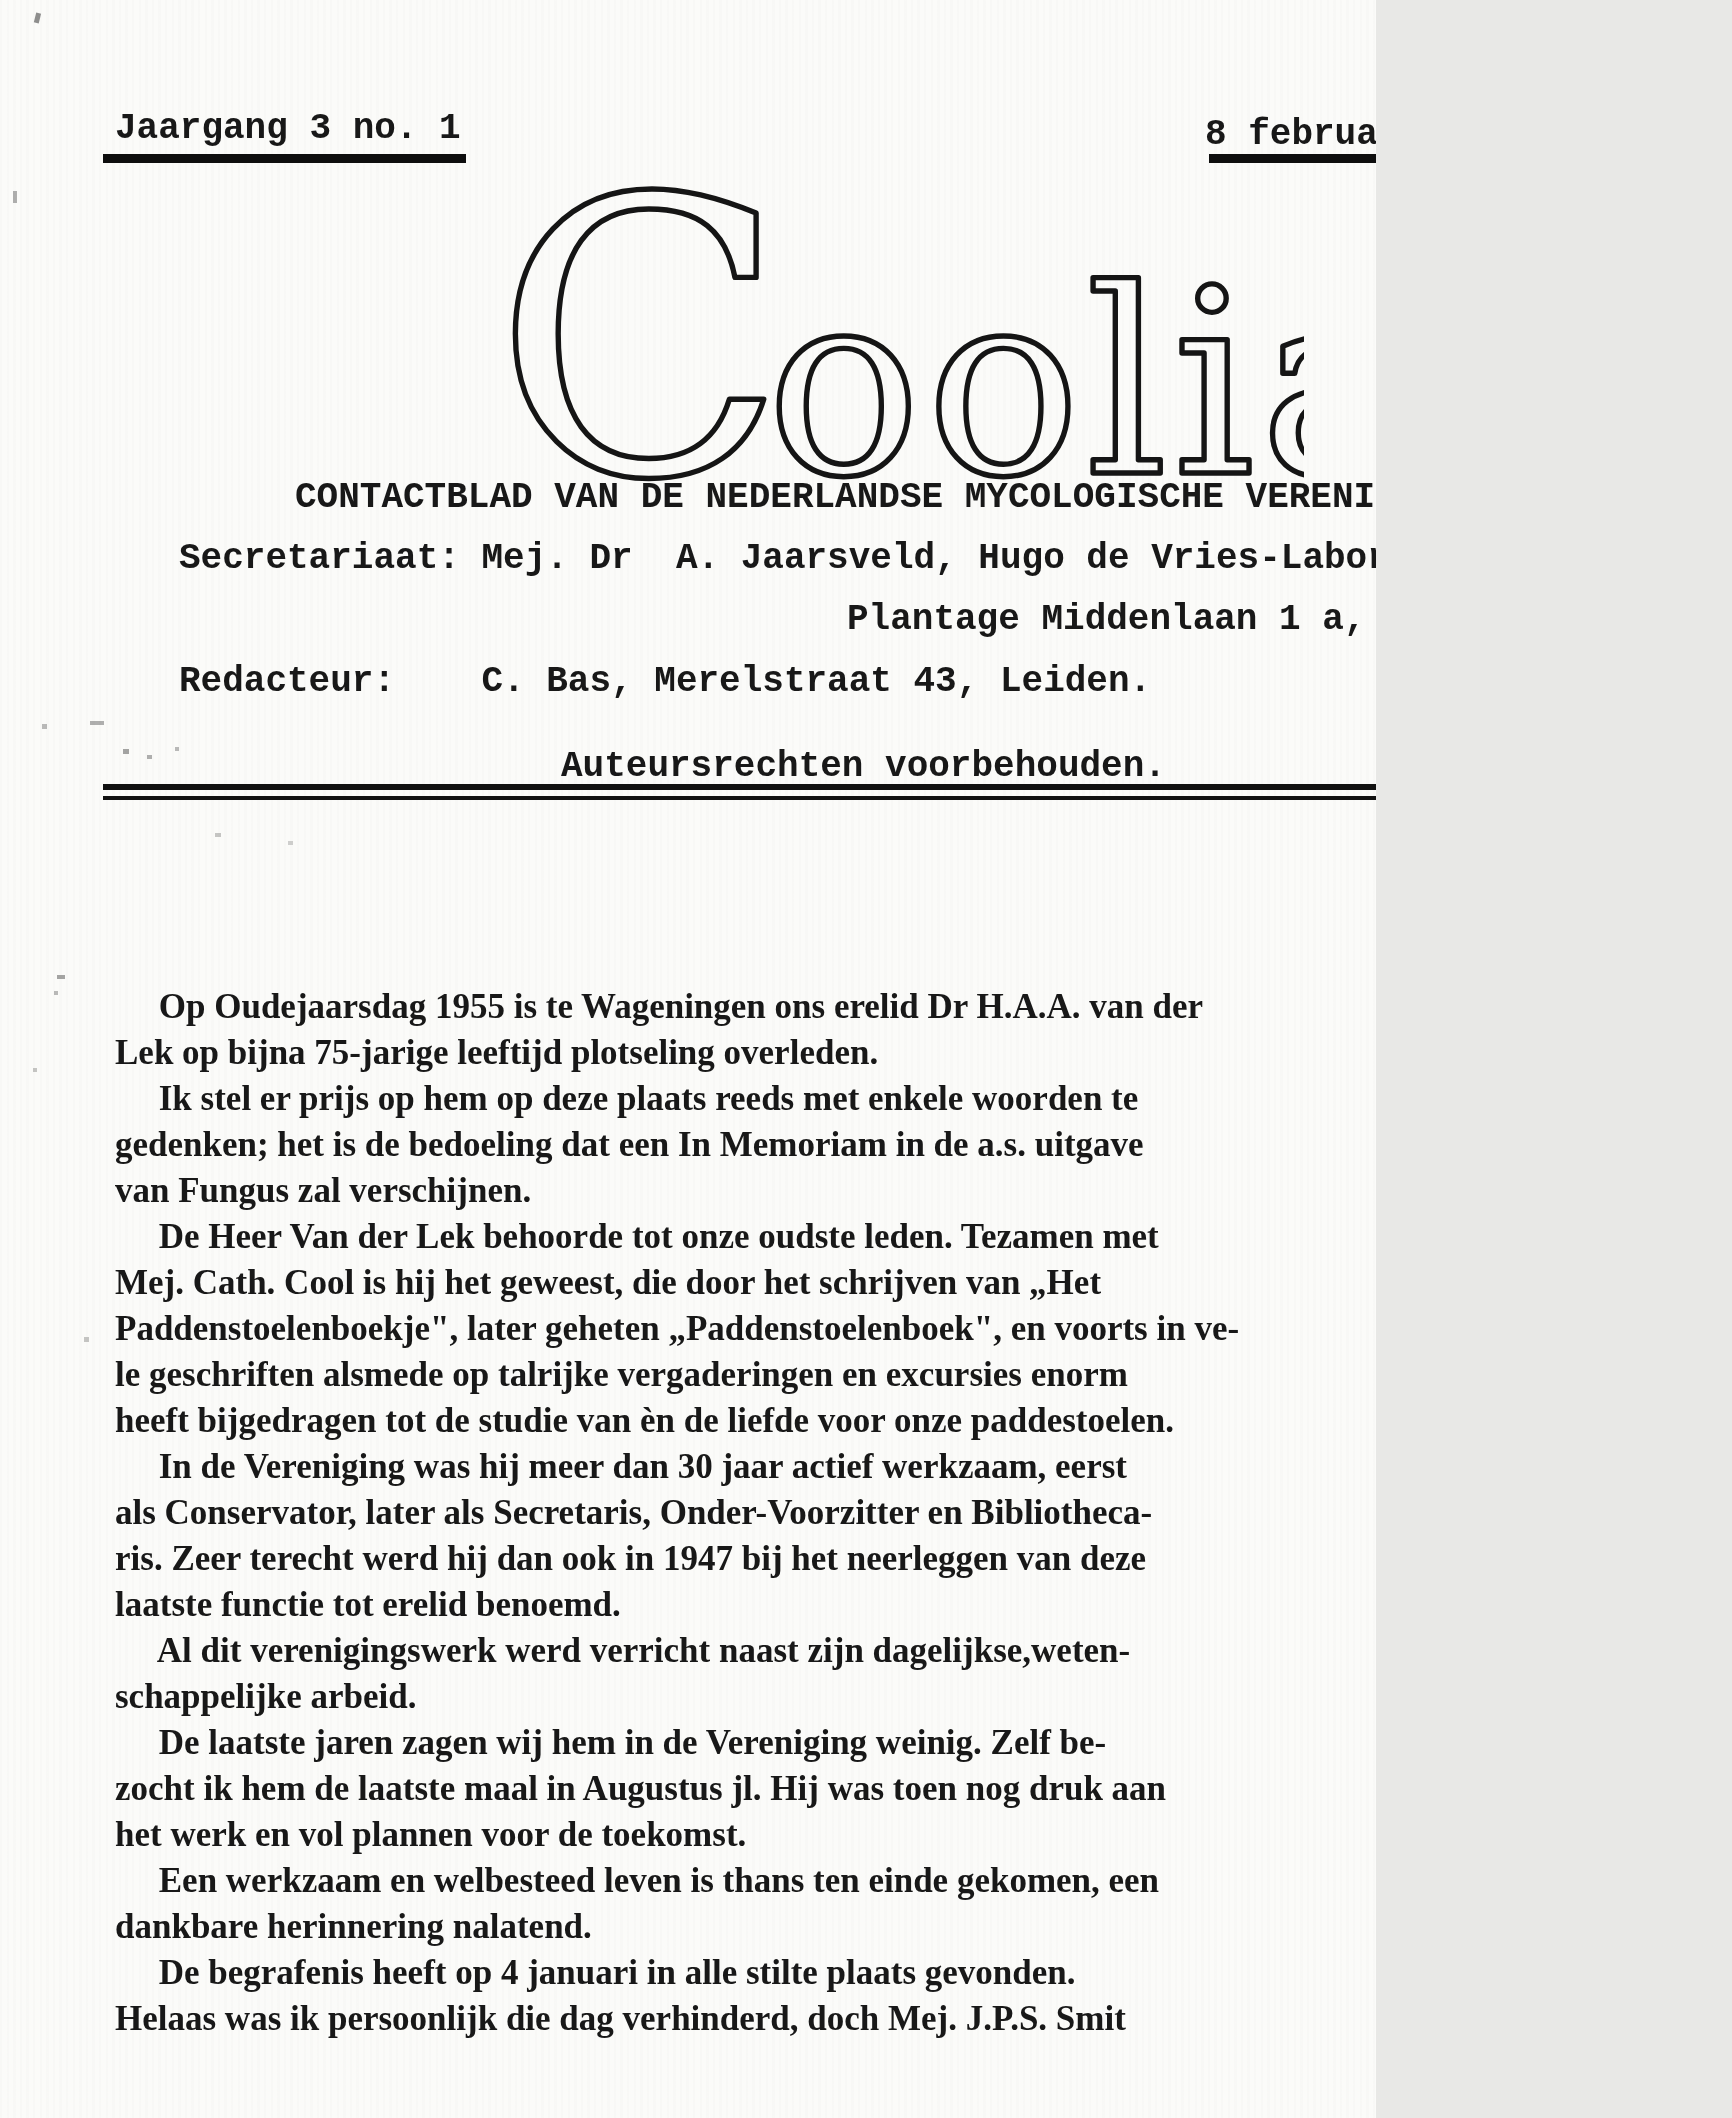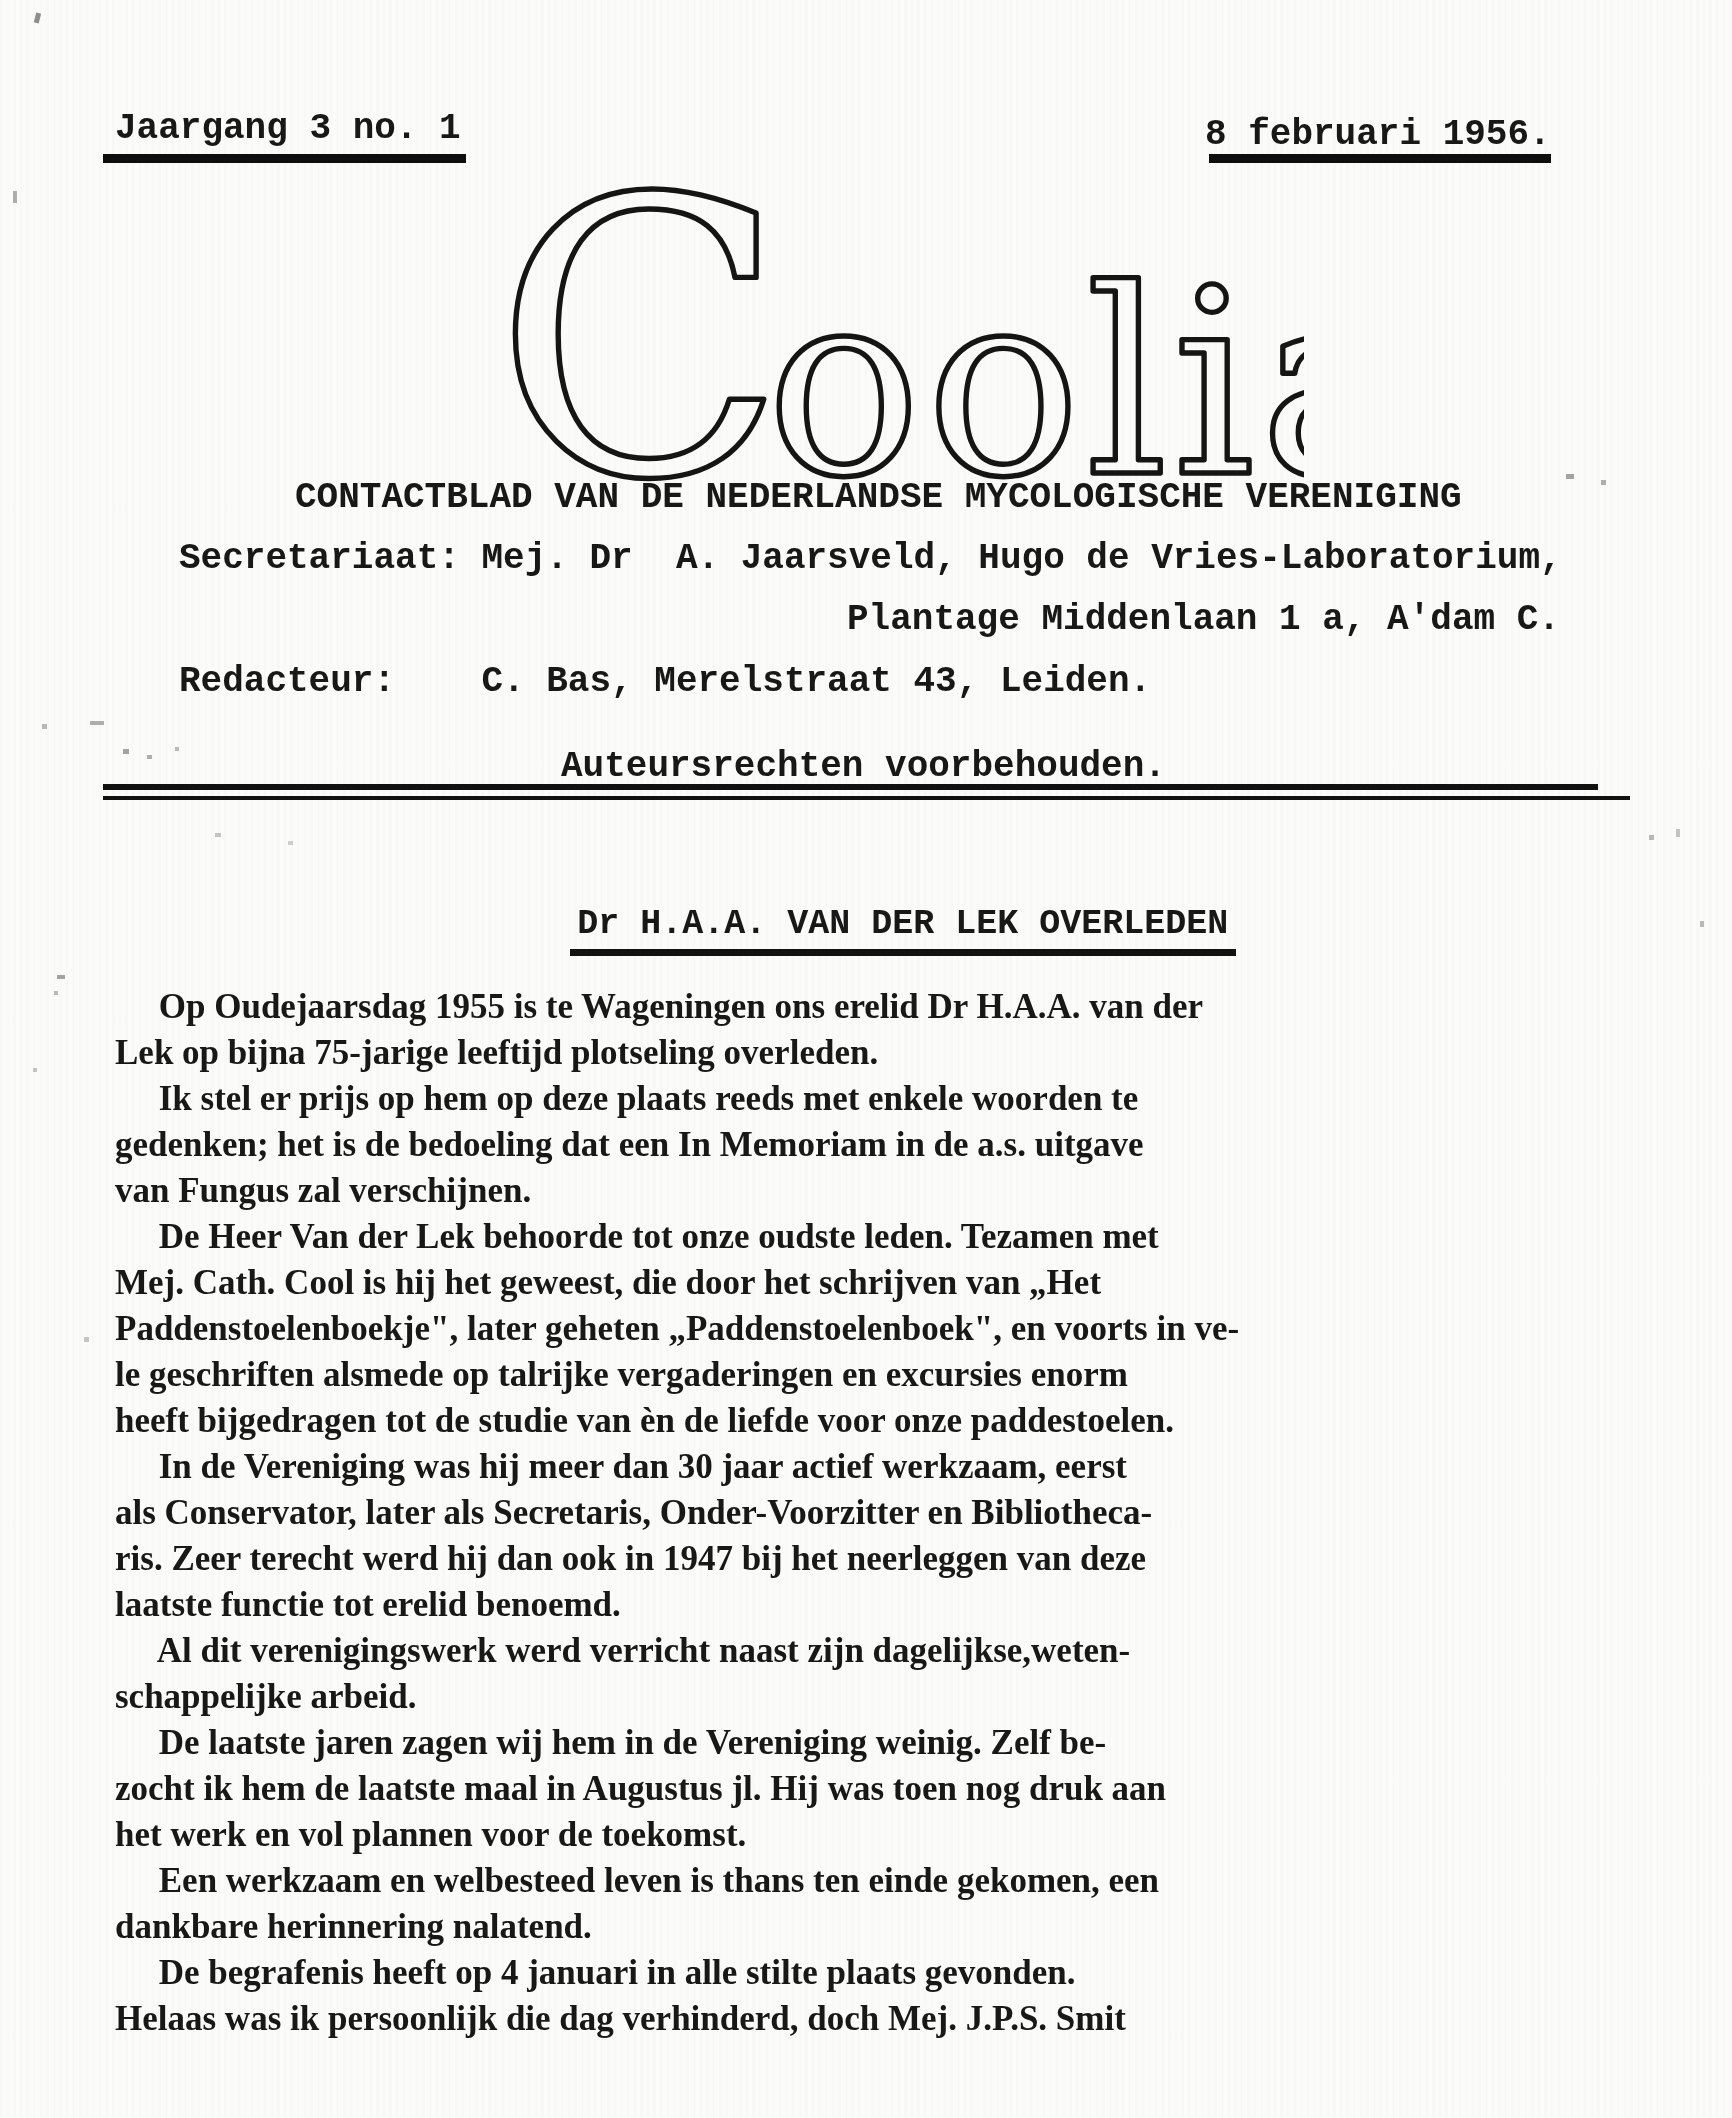--- a/index.html
+++ b/index.html
@@ -1,18 +1,18 @@
 <!DOCTYPE html>
 <html style="font-size:9.6px"><head>
 <meta charset="utf-8">
 <style>
   html,body{margin:0;padding:0;background:#e8e8e6;}
   .page{
     position:relative;
-    width:1732px;height:2119px;
+    width:1376px;height:2119px;
     background:#fbfbf9;
     overflow:hidden;
     font-family:"Liberation Mono","DejaVu Sans Mono",monospace;
     color:#181818;
   }
   .page::before{ 
     content:"";position:absolute;inset:0;
     background:repeating-linear-gradient(90deg,rgba(0,0,0,0.013) 0 2.4px,rgba(0,0,0,0) 2.4px 6.6px);
     pointer-events:none;
   }
@@ -61,23 +61,20 @@
   <div class="abs masthead-line" style="left:179px;top:541px;">Secretariaat: Mej. Dr  A. Jaarsveld, Hugo de Vries-Laboratorium,</div>
 
   <div class="abs subtitle" style="left:295px;top:479px;">CONTACTBLAD VAN DE NEDERLANDSE MYCOLOGISCHE VERENIGING</div>
   <div class="abs masthead-line" style="left:847px;top:602px;">Plantage Middenlaan 1 a, A'dam C.</div>
   <div class="abs masthead-line" style="left:179px;top:664px;">Redacteur:    C. Bas, Merelstraat 43, Leiden.</div>
   <div class="abs masthead-line" style="left:561px;top:733px;margin-top:16px;">Auteursrechten voorbehouden.</div>
 
   <div class="rule" style="left:103px;top:784px;width:1495px;height:6px;"></div>
   <div class="rule" style="left:103px;top:796px;width:1527px;height:4.2px;"></div>
 
-  <div class="abs" style="left:547px;top:896px;">
-    <span class="article-title">Dr H.A.A. VAN DER LEK OVERLEDEN</span>
-  </div>
 
   <div class="abs" style="left:115px;top:962px;">
     <pre class="body-text">     Op Oudejaarsdag 1955 is te Wageningen ons erelid Dr H.A.A. van der
 Lek op bijna 75-jarige leeftijd plotseling overleden.
      Ik stel er prijs op hem op deze plaats reeds met enkele woorden te
 gedenken; het is de bedoeling dat een In Memoriam in de a.s. uitgave
 van Fungus zal verschijnen.
      De Heer Van der Lek behoorde tot onze oudste leden. Tezamen met
 Mej. Cath. Cool is hij het geweest, die door het schrijven van „Het
 Paddenstoelenboekje", later geheten „Paddenstoelenboek", en voorts in ve-

